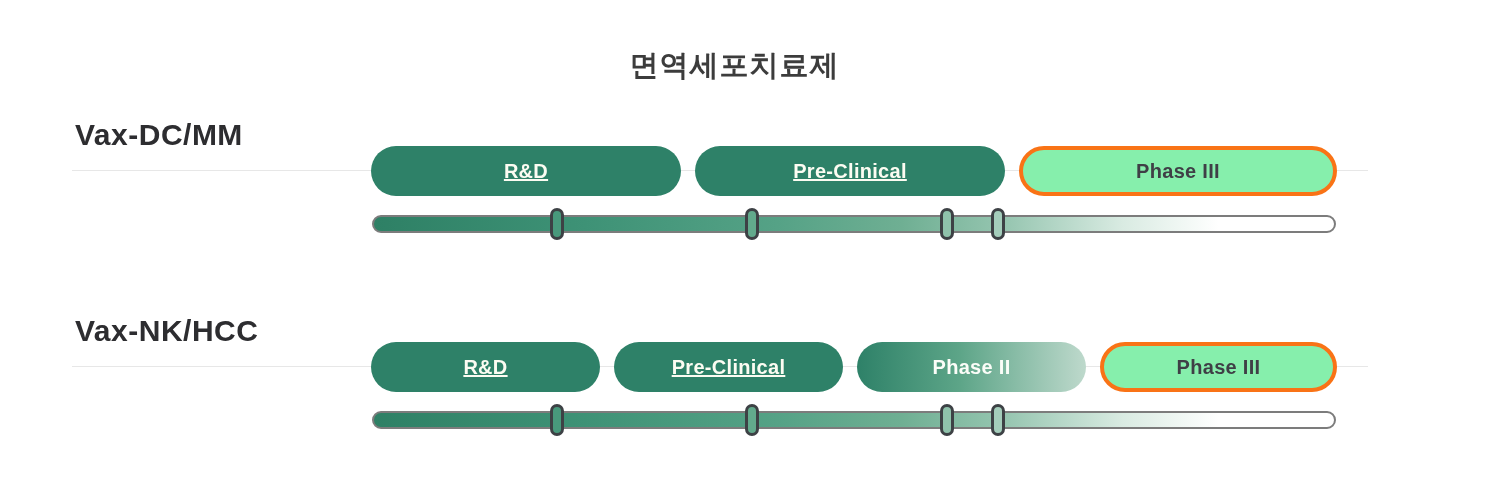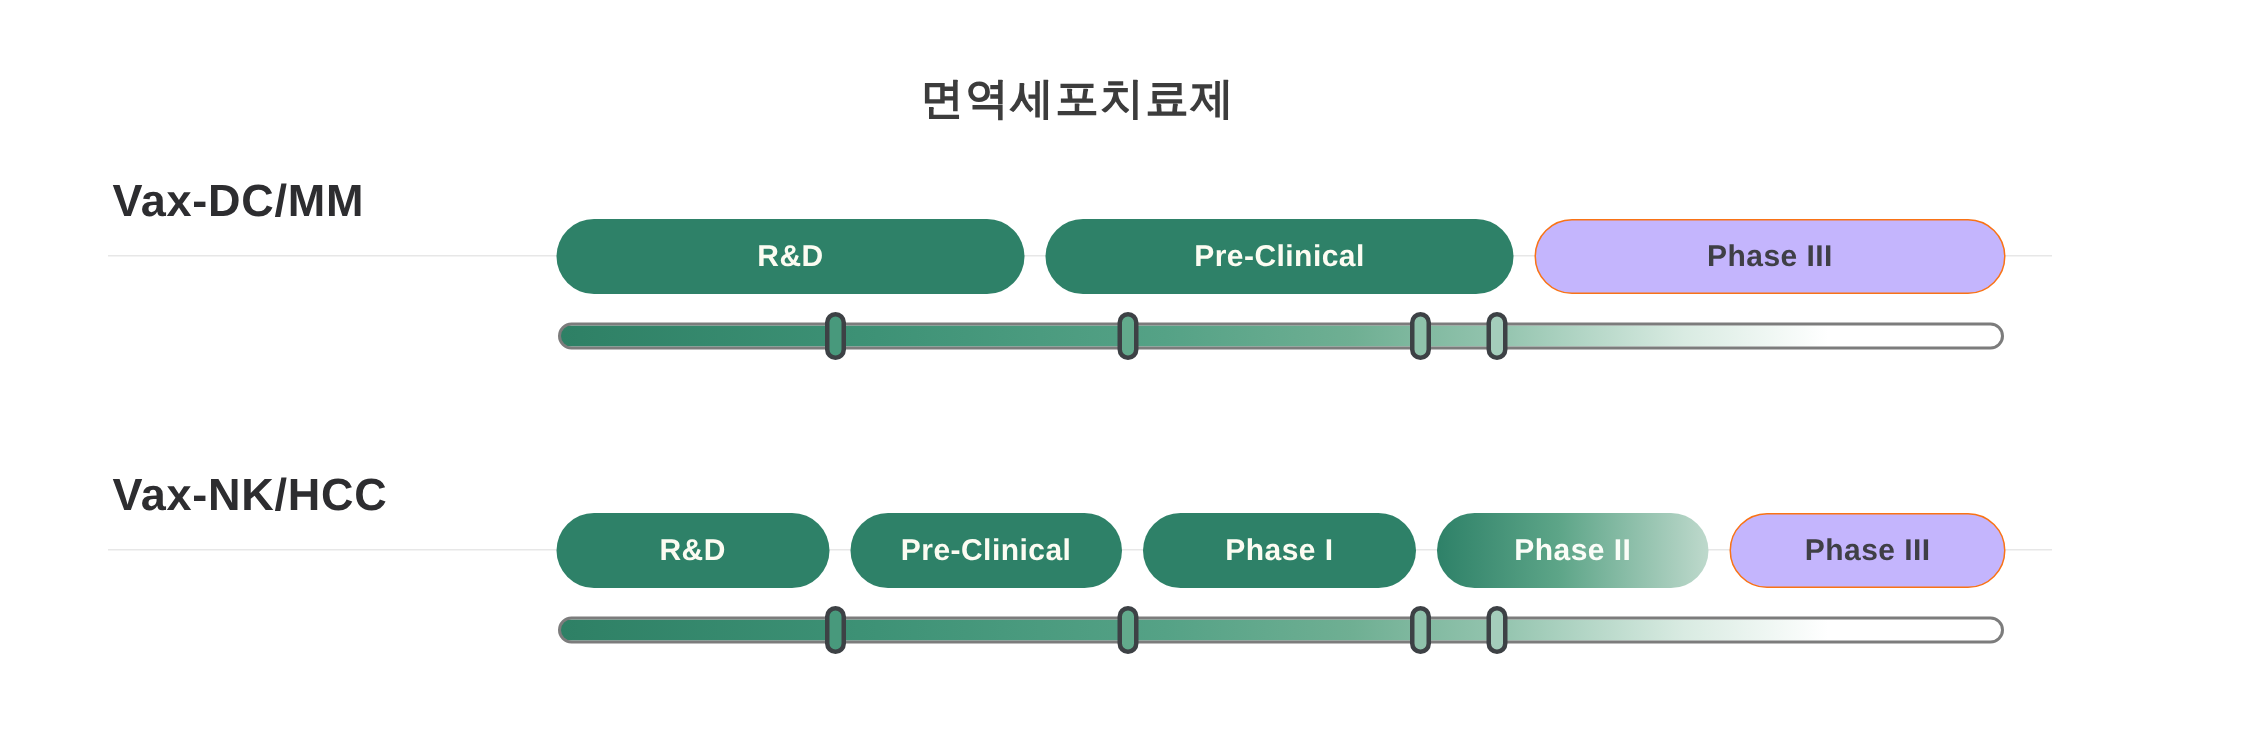--- a/index.html
+++ b/index.html
@@ -10,21 +10,21 @@
   }
   .stage {
     position: relative;
     width: 1494px;
     height: 495px;
     background: #ffffff;
     overflow: hidden;
   }
   .page-title {
     position: absolute;
-    left: 0;
+    left: 16px;
     top: 46px;
     width: 1437px;
     text-align: center;
     font-size: 29px;
     font-weight: 600;
     letter-spacing: 1px;
     color: #3c3c3c;
     margin: 0;
   }
   .pipeline-row {
@@ -71,28 +71,29 @@
     align-items: center;
     justify-content: center;
     font-size: 20px;
     font-weight: 600;
     letter-spacing: 0.3px;
     box-sizing: border-box;
   }
   .pill.complete {
     background: #2e8168;
     color: #fcfcf2;
+    text-decoration: underline;
   }
   .pill.in-progress {
     background: linear-gradient(90deg, #2e8168 0%, #5da588 45%, #bed9cc 100%);
     color: #fbfdf8;
   }
   .pill.pending {
-    background: #c4b5fd;
-    border: 1px solid #f97316;
+    background: #86efac;
+    border: 4px solid #f97316;
     color: #3f3f46;
   }
   .bar-wrap {
     position: absolute;
     left: 372px;
     top: 90px;
     width: 964px;
     height: 32px;
     z-index: 1;
   }
@@ -158,23 +159,20 @@
   <section class="pipeline-row row-2">
     <div class="row-label">Vax-NK/HCC</div>
     <div class="row-divider"></div>
     <div class="pills">
       <div class="pill complete">
         <span>R&amp;D</span>
       </div>
       <div class="pill complete">
         <span>Pre-Clinical</span>
       </div>
-      <div class="pill complete">
-        <span>Phase I</span>
-      </div>
       <div class="pill in-progress">
         <span>Phase II</span>
       </div>
       <div class="pill pending">
         <span>Phase III</span>
       </div>
     </div>
     <div class="bar-wrap">
       <div class="progress-bar"></div>
     <div class="tick" style="left: calc(19.2% - 7px); background: rgb(72, 153, 124);"></div>

